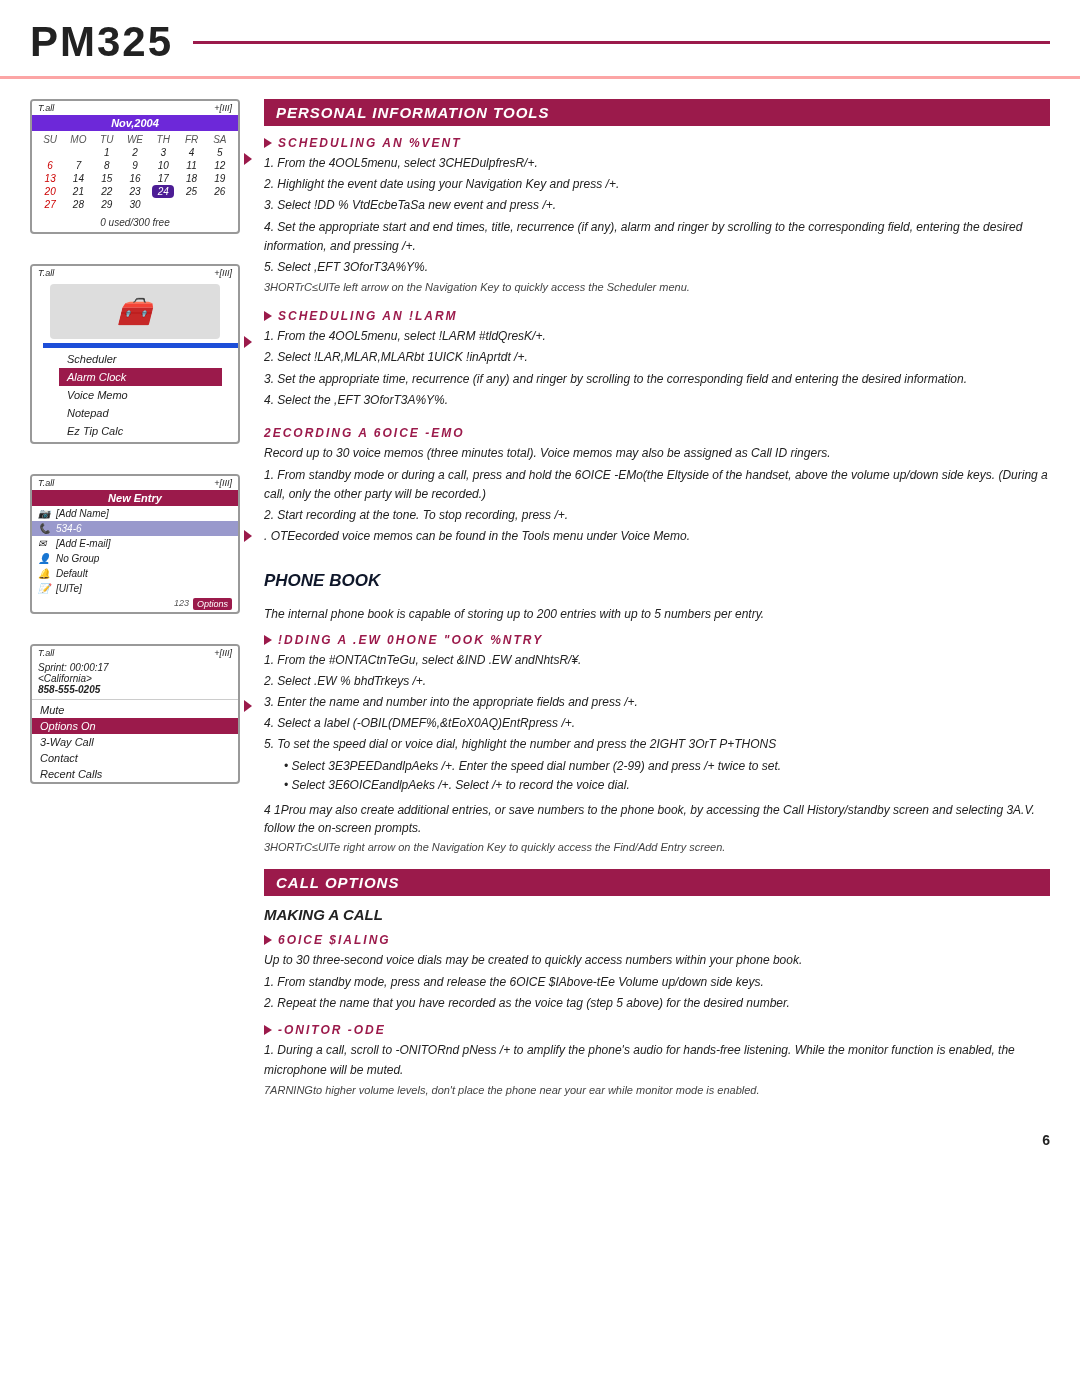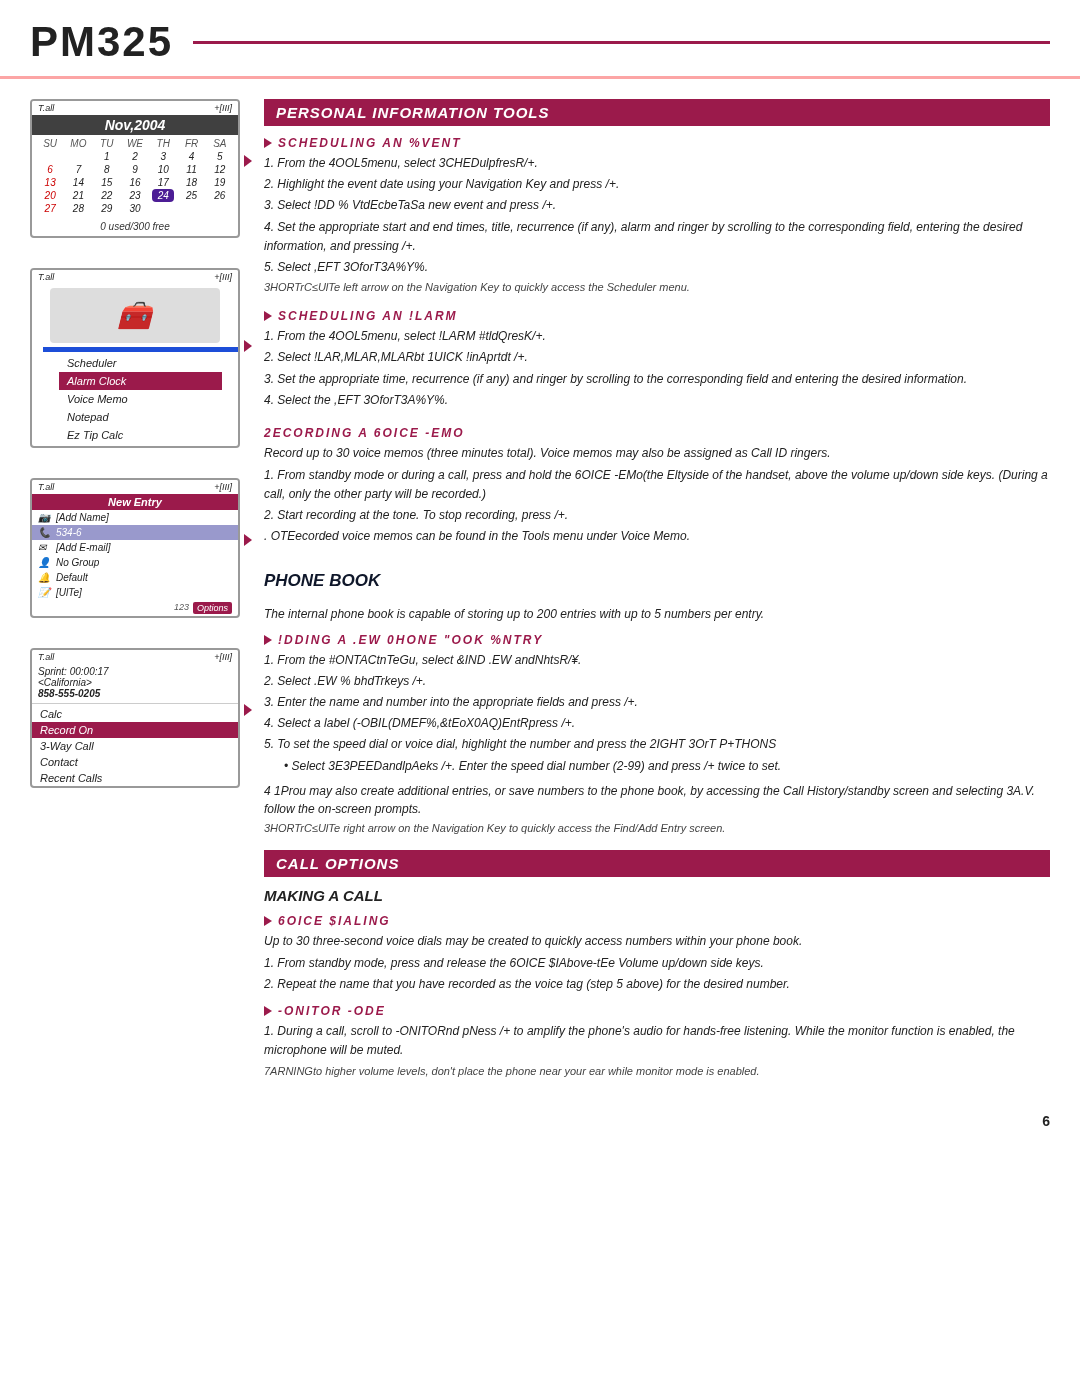--- a/index.html
+++ b/index.html
@@ -71,24 +71,24 @@
       justify-content: space-between;
       align-items: center;
       padding: 2px 6px;
       background: #fff;
       font-size: 10px;
     }
     .signal-icon { font-size: 9px; }
     .battery-icon { font-size: 9px; }
 
     .calendar-header {
-      background: #404040;
+      background: #6d28d9;
       color: #fff;
       text-align: center;
-      font-size: 14px;
+      font-size: 11px;
       font-weight: bold;
       padding: 2px;
     }
     .calendar-grid {
       padding: 2px 4px;
     }
     .cal-row {
       display: flex;
       justify-content: space-around;
     }
@@ -424,22 +424,22 @@
         <div class="phone-status-bar">
           <span class="signal-icon">T.all</span>
           <span class="battery-icon">+[III]</span>
         </div>
         <div class="call-header">
           <div>Sprint: 00:00:17</div>
           <div>&lt;California&gt;</div>
           <div style="font-weight:bold;">858-555-0205</div>
         </div>
         <hr class="divider-line">
-        <div class="call-menu-item">Calc</div>
-        <div class="call-menu-item selected">Record On</div>
+        <div class="call-menu-item">Mute</div>
+        <div class="call-menu-item selected">Options On</div>
         <div class="call-menu-item">3-Way Call</div>
         <div class="call-menu-item">Contact</div>
         <div class="call-menu-item">Recent Calls</div>
       </div>
       <div class="side-arrow"></div>
     </div>
 
   </div>
 
   <div class="right-col">
@@ -497,20 +497,21 @@
         <span>!DDING A .EW 0HONE "OOK %NTRY</span>
       </div>
       <ol class="content-list">
         <li>1. From the #ONTACtnTeGu, select &amp;IND .EW andNhtsR/¥.</li>
         <li>2. Select .EW % bhdTrkeys /+.</li>
         <li>3. Enter the name and number into the appropriate fields and press /+.</li>
         <li>4. Select a label (-OBIL(DMEF%,&amp;tEoX0AQ)EntRpress /+.</li>
         <li>5. To set the speed dial or voice dial, highlight the number and press the 2IGHT 3OrT P+THONS</li>
       </ol>
       <div class="bullet-item">• Select 3E3PEEDandlpAeks /+. Enter the speed dial number (2-99) and press /+ twice to set.</div>
+      <div class="bullet-item">• Select 3E6OICEandlpAeks /+. Select /+ to record the voice dial.</div>
       <p class="content-para" style="margin-top:6px;">4 1Prou may also create additional entries, or save numbers to the phone book, by accessing the Call History/standby screen and selecting 3A.V. follow the on-screen prompts.</p>
       <p class="note-text">3HORTrC≤UlTe right arrow on the Navigation Key to quickly access the Find/Add Entry screen.</p>
     </div>
 
     <div class="content-block">
       <div class="section-header">CALL OPTIONS</div>
 
       <div style="font-size:15px; font-weight:bold; margin: 8px 0 4px 0;">MAKING A CALL</div>
 
       <div class="subsection-title">

